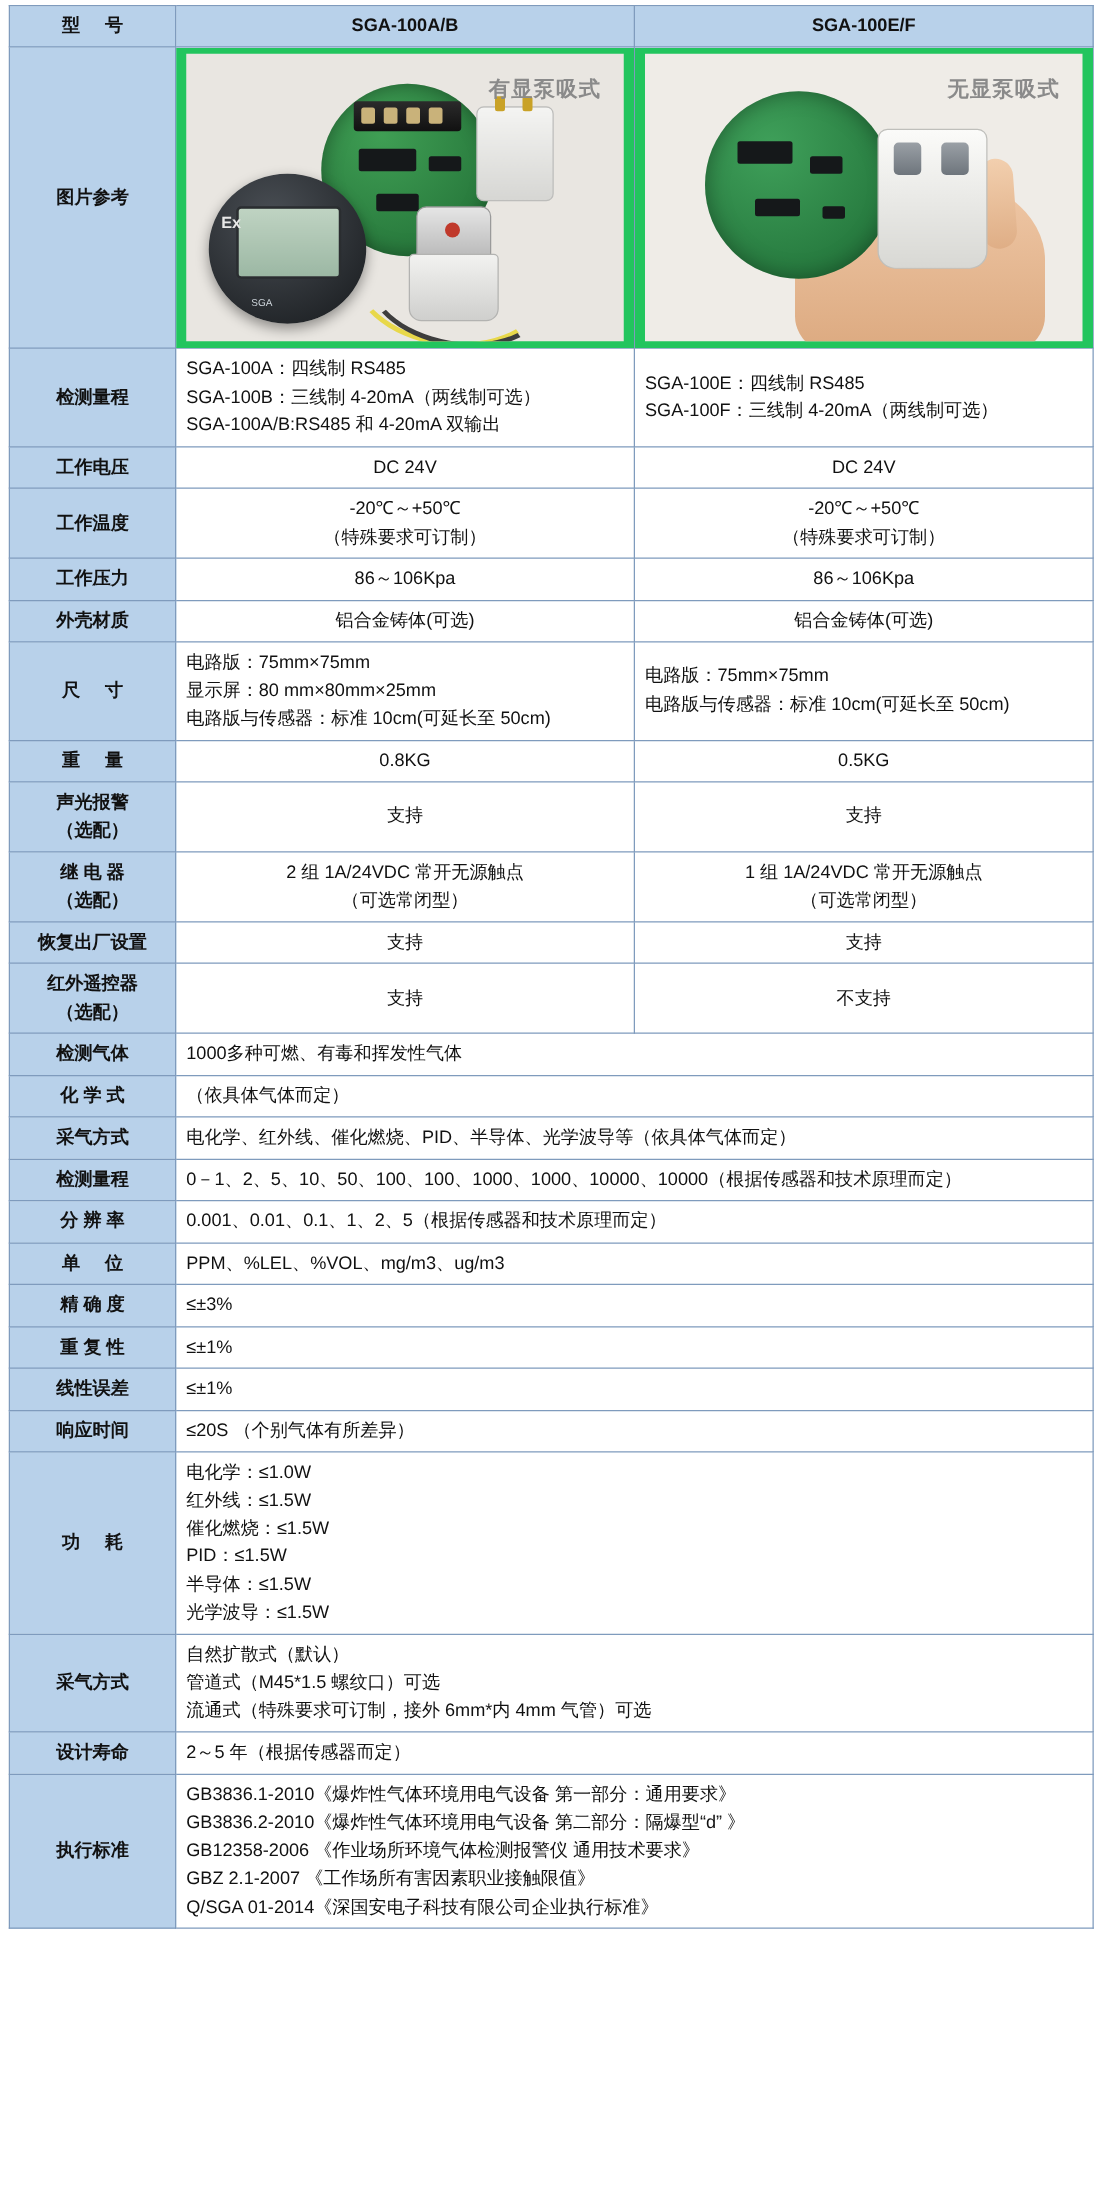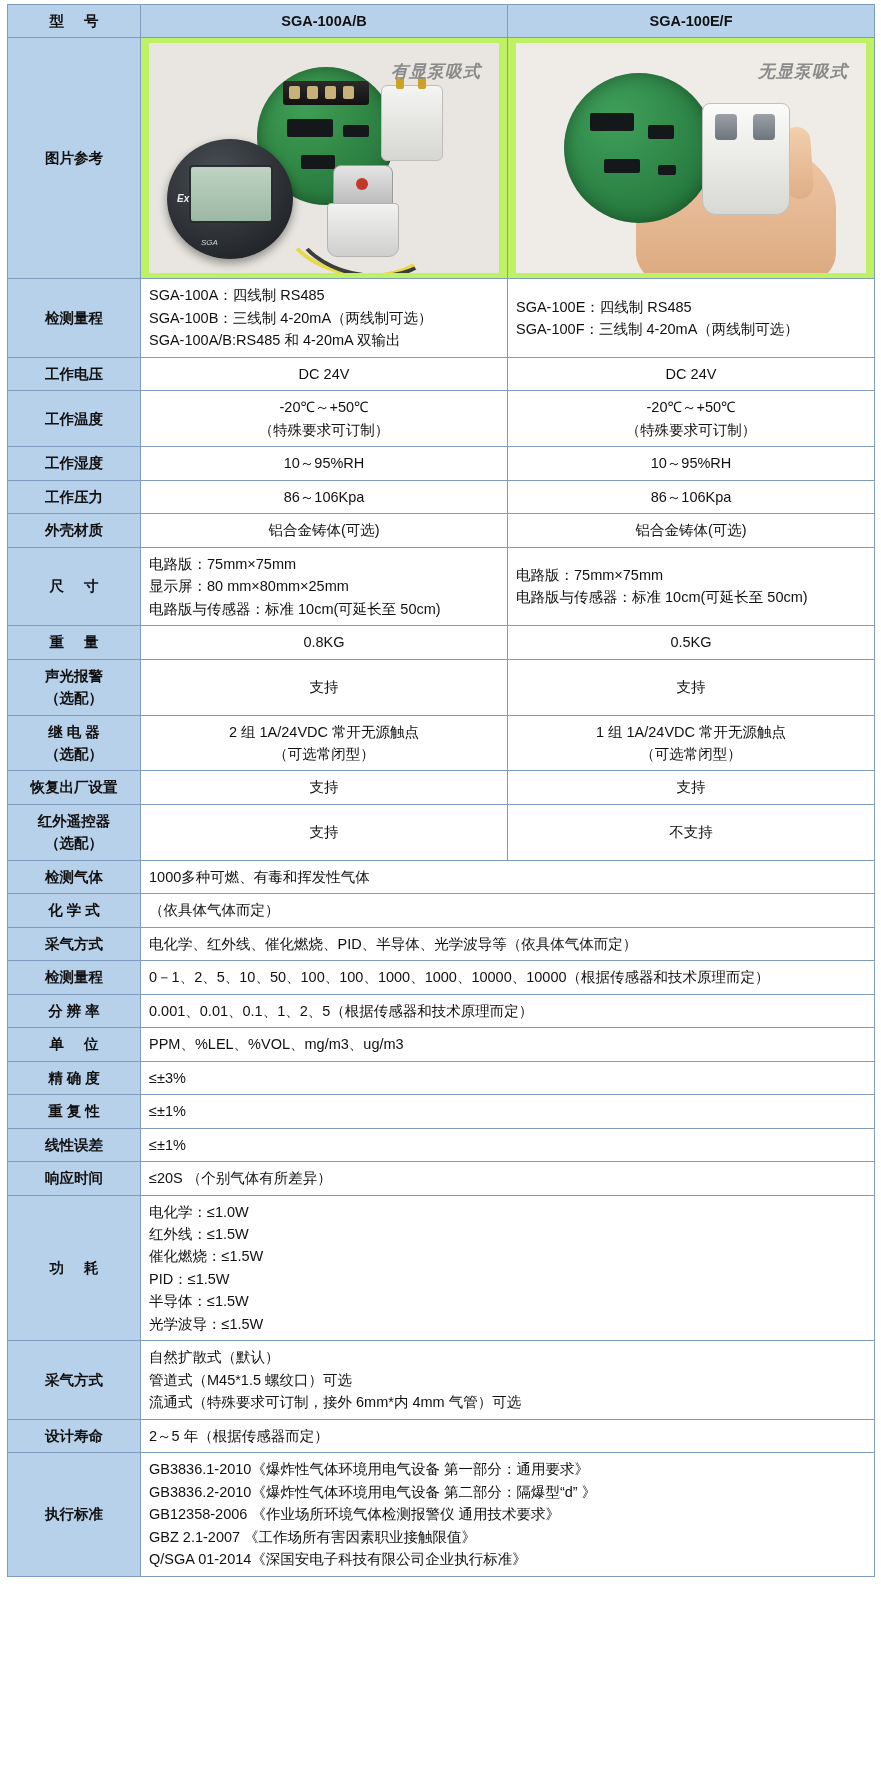--- a/index.html
+++ b/index.html
@@ -41,25 +41,24 @@
     color: #1c1c1c;
     font-size: 14.5px;
     padding: 6px 4px;
   }
   td.label .sp { letter-spacing: 0.55em; padding-left: 0.55em; }
   td.label .l2 { display: block; }
   td.center { text-align: center; }
   td.left { text-align: left; }
   td.imgcell {
     padding: 0;
-    background: #bef264;
+    background: #22c55e;
     height: 230px;
     position: relative;
     overflow: hidden;
-    font-style: italic;
   }
 
   
   .photo {
     position: relative;
     width: 100%;
     height: 230px;
     overflow: hidden;
   }
   .photo.a { background: #e9e6e1; }
@@ -119,22 +118,22 @@
   .meter .screen {
     position: absolute;
     left: 22px; top: 26px;
     width: 80px; height: 54px;
     border-radius: 4px;
     background: linear-gradient(#bfd3c2,#9cb8a4);
     border: 2px solid #2a2d30;
   }
   .meter .ex {
     position: absolute;
-    left: 10px; top: 52px;
-    font-size: 10px; color: #e8e8e8; font-weight: bold;
+    left: 10px; top: 29px;
+    font-size: 13px; color: #e8e8e8; font-weight: bold;
   }
   .meter .brand {
     position: absolute;
     left: 34px; bottom: 10px;
     font-size: 8px; color: #cfd6dc;
   }
   .sensor-w {
     position: absolute;
     left: 176px;
     top: 122px;
@@ -337,25 +336,20 @@
         <td class="center">
           <div>-20℃～+50℃</div>
           <div>（特殊要求可订制）</div>
         </td>
         <td class="center">
           <div>-20℃～+50℃</div>
           <div>（特殊要求可订制）</div>
         </td>
       </tr>
 
-      <tr>
-        <td class="label">工作湿度</td>
-        <td class="center">10～95%RH</td>
-        <td class="center">10～95%RH</td>
-      </tr>
 
       <tr>
         <td class="label">工作压力</td>
         <td class="center">86～106Kpa</td>
         <td class="center">86～106Kpa</td>
       </tr>
 
       <tr>
         <td class="label">外壳材质</td>
         <td class="center">铝合金铸体(可选)</td>

